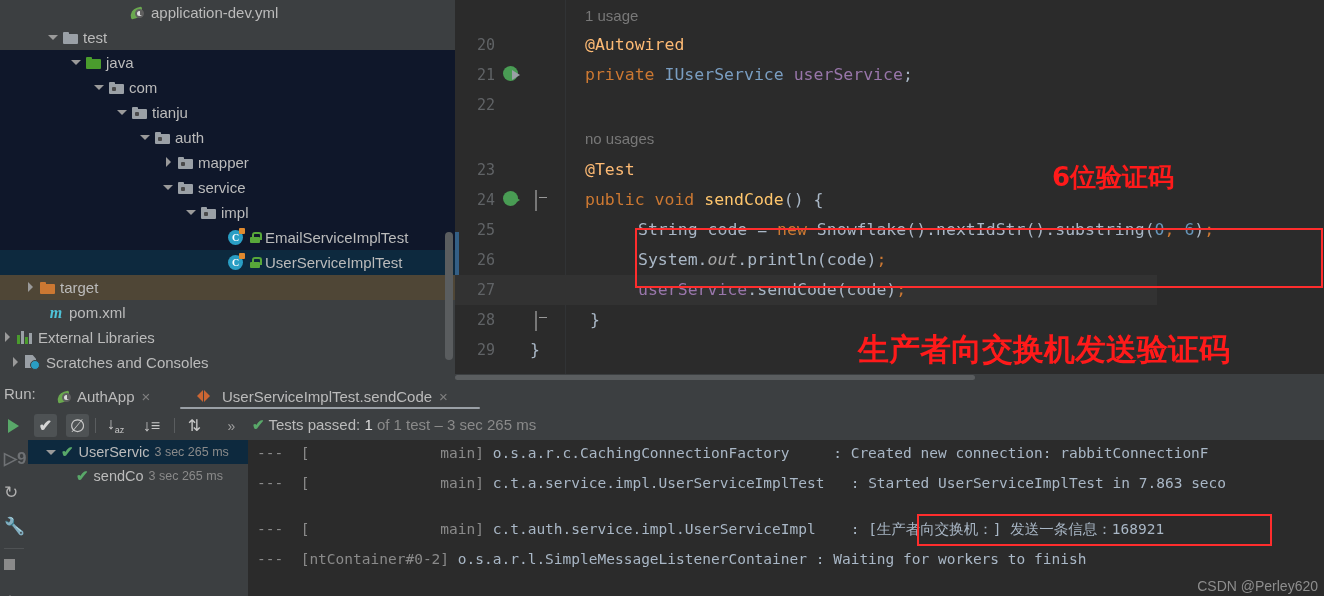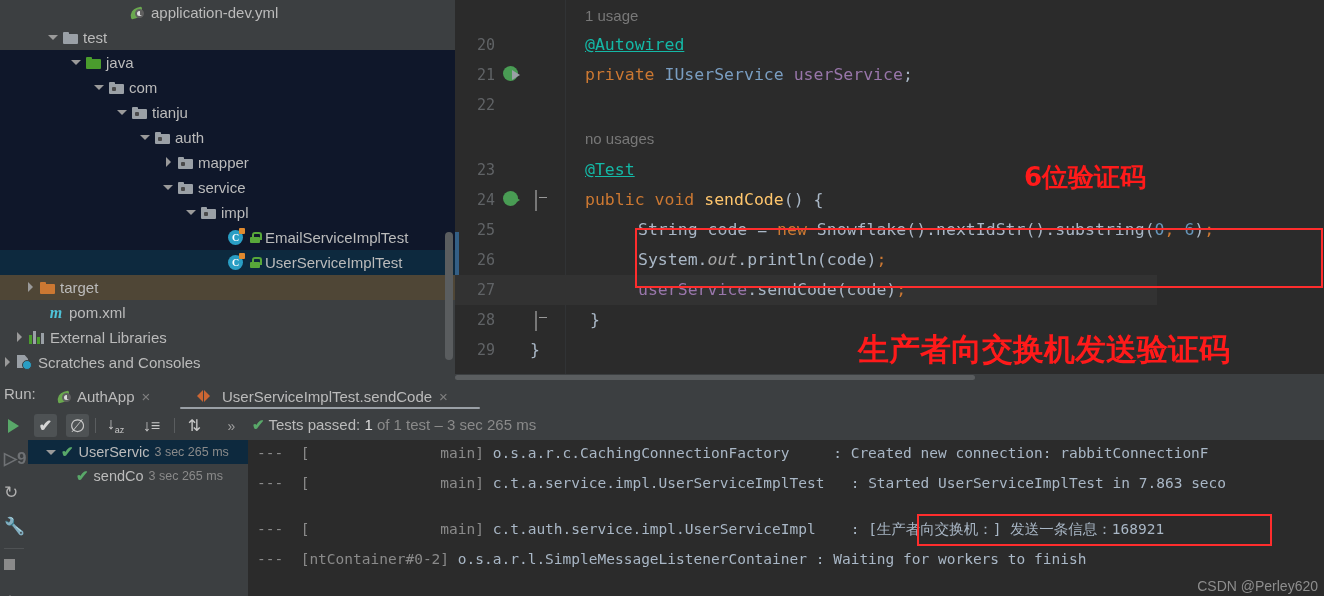--- a/index.html
+++ b/index.html
@@ -88,21 +88,21 @@
     background:#2b2b2b;overflow:hidden;
     font-family:"DejaVu Sans Mono","Liberation Mono",monospace;
   }
   .eline{position:absolute;left:0;width:869px;height:30px;}
   .gutter-n{position:absolute;left:5px;width:35px;text-align:right;color:#606366;font-size:15px;line-height:30px;}
   .gutter-ico{position:absolute;left:48px;top:5px;width:20px;height:20px;}
   .fold{position:absolute;left:80px;top:6px;width:18px;height:20px;}
   .code{position:absolute;left:130px;font-size:16.5px;line-height:30px;white-space:pre;color:#a9b7c6;}
   .usage{position:absolute;left:130px;font-size:15px;line-height:22px;color:#787878;
      font-family:"Liberation Sans",sans-serif;}
-  .k-ann{color:#14b8a6;text-decoration:underline;}
+  .k-ann{color:#fdba74;}
   .k-kw{color:#cc7832;}
   .k-field{color:#9876aa;}
   .k-static{color:#a3a3a3;font-style:italic;}
   .k-num{color:#6897bb;}
   .k-plain{color:#a9b7c6;}
   .gut-sep{position:absolute;left:110px;top:0;width:1px;height:380px;background:#313335;}
   .ed-bg-sel{position:absolute;left:0;width:702px;height:30px;background:#323232;}
 
   .hl-box{position:absolute;border:2px solid #ff2d2d;box-sizing:border-box;}
   .zh-note{position:absolute;color:#ff1a1a;font-family:"DejaVu Sans",sans-serif;font-weight:bold;}
@@ -310,34 +310,34 @@
       <span class="lbl">target</span>
     </div>
 
     <div class="row" style="padding-left:48px;">
       <span class="ico">
           <span class="m-icon">m</span>
         </span>
       <span class="lbl">pom.xml</span>
     </div>
 
-    <div class="row" style="padding-left:14px;">
+    <div class="row" style="padding-left:2px;">
       <span class="arrow right"></span>
       <span class="ico">
         <span class="bars">
             <i></i>
             <i></i>
             <i></i>
             <i></i>
           </span>
       </span>
       <span class="lbl">External Libraries</span>
     </div>
 
-    <div class="row" style="padding-left:2px;">
+    <div class="row" style="padding-left:10px;">
       <span class="arrow right"></span>
       <span class="ico">
         <span class="scratch">
             <span class="pg"></span>
             <span class="clk"></span>
           </span>
       </span>
       <span class="lbl">Scratches and Consoles</span>
     </div>
 
@@ -410,21 +410,21 @@
       <div class="code" style="left:75px;"><span class="k-plain">}</span></div>
     </div>
 
     <div class="ed-scroll">
         <i></i>
       </div>
   </div>
 
   <div class="hl-box" style="left:635px;top:228px;width:688px;height:60px;"></div>
 
-  <div class="zh-note" style="left:1024px;top:160px;font-size:26px;">6位验证码</div>
+  <div class="zh-note" style="left:1052px;top:160px;font-size:26px;">6位验证码</div>
 
   <div class="zh-note" style="left:858px;top:329px;font-size:31px;">生产者向交换机发送验证码</div>
 
   <div class="runpanel">
 
     <div class="tabbar">
       <span class="runlabel">Run:</span>
 
       <div class="tab" style="left:57px;">
         <span class="ico">

